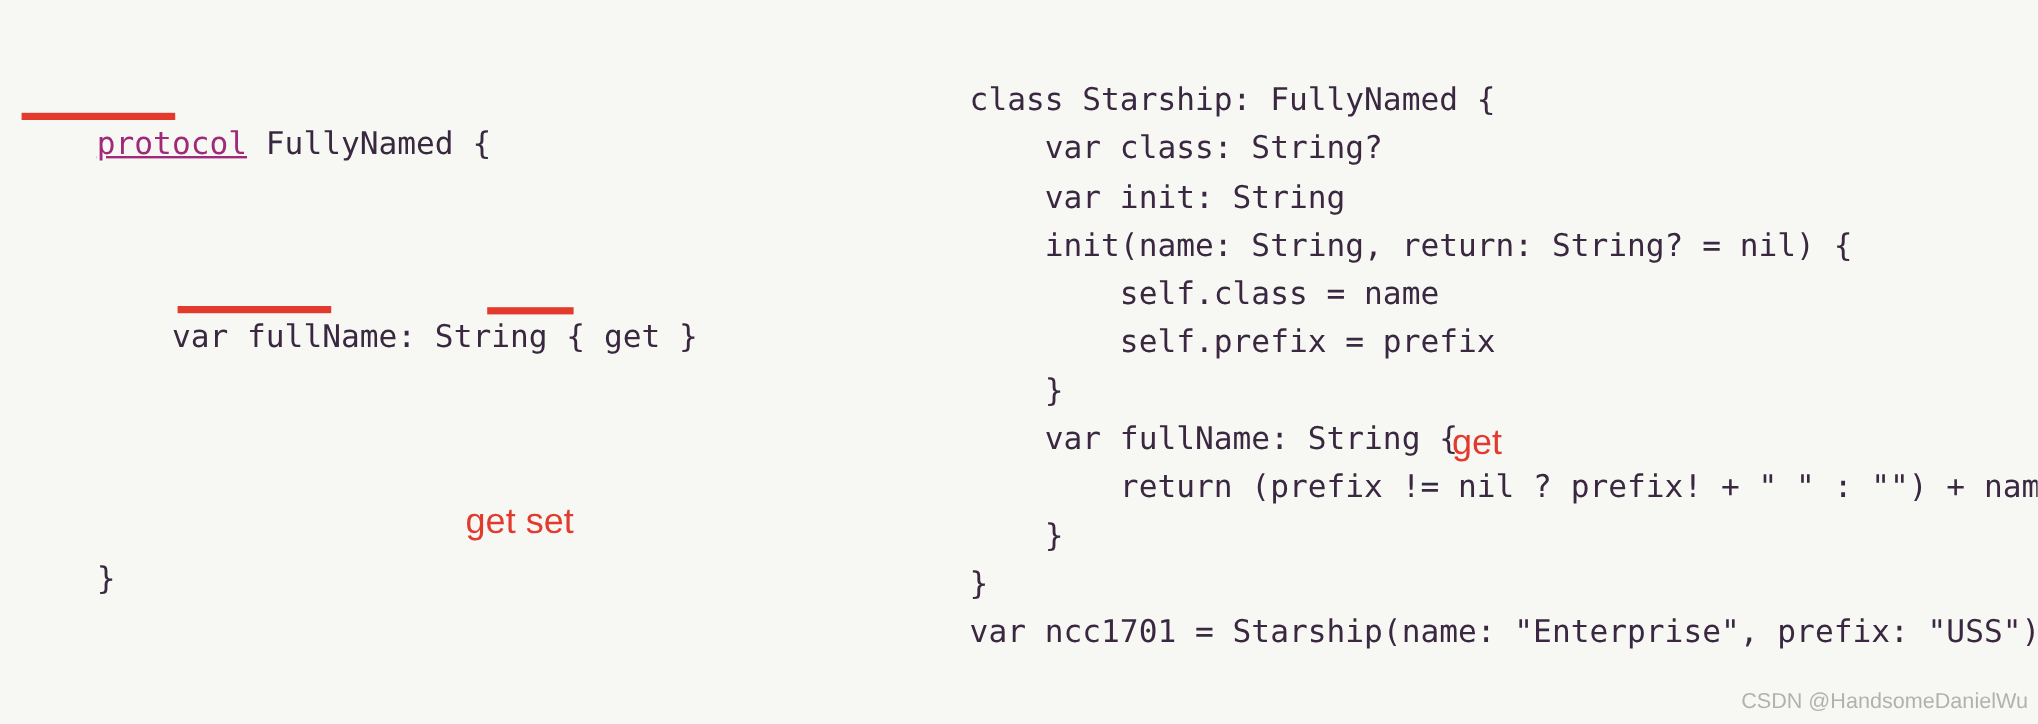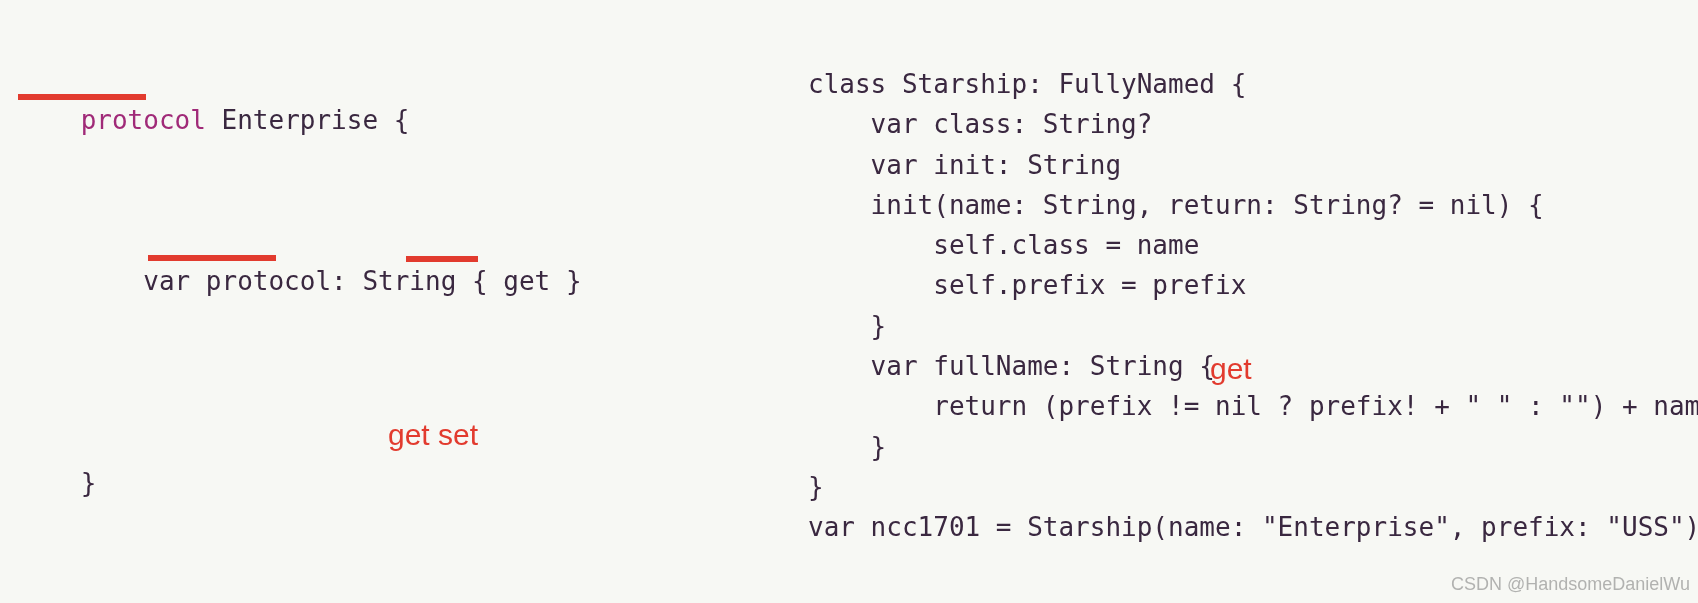--- a/index.html
+++ b/index.html
@@ -18,21 +18,21 @@
     position: absolute;
     left: 18px;
     top: 60px;
   }
   .col-right {
     position: absolute;
     left: 808px;
     top: 64px;
   }
   .line { white-space: pre; position: relative; }
-  .kw { color: #a02a78; } 
+  .kw { color: #a02a78; text-decoration: underline; } 
   .txt { color: #3a2840; }
   .underline-red {
     position: absolute;
     height: 6px;
     background: #e23b2e;
   }
   .anno-red {
     position: absolute;
     color: #e23b2e;
     font-family: -apple-system, Helvetica, Arial, sans-serif;
@@ -48,25 +48,25 @@
     font-size: 18px;
     text-align: center;
   }
 </style>
 </head>
 <body>
 
 <div class="col-left">
 
   <div class="line">
-    <span class="kw">protocol</span><span class="txt"> Enterprise {</span>
+    <span class="kw">protocol</span><span class="txt"> FullyNamed {</span>
     <div class="underline-red" style="left:0px; top:34px; width:128px;"></div>
   </div>
   <div class="line">
-    <span class="txt">    var</span><span class="txt"> protocol: String { </span><span class="txt">get</span><span class="txt"> }</span>
+    <span class="txt">    var</span><span class="txt"> fullName: String { </span><span class="txt">get</span><span class="txt"> }</span>
     <div class="underline-red" style="left:130px; top:34px; width:128px;"></div>
     <div class="underline-red" style="left:388px; top:35px; width:72px;"></div>
   </div>
   <div class="line">
     <span class="txt">}</span>
   </div>
 
 </div>
 
 <div class="col-right">

